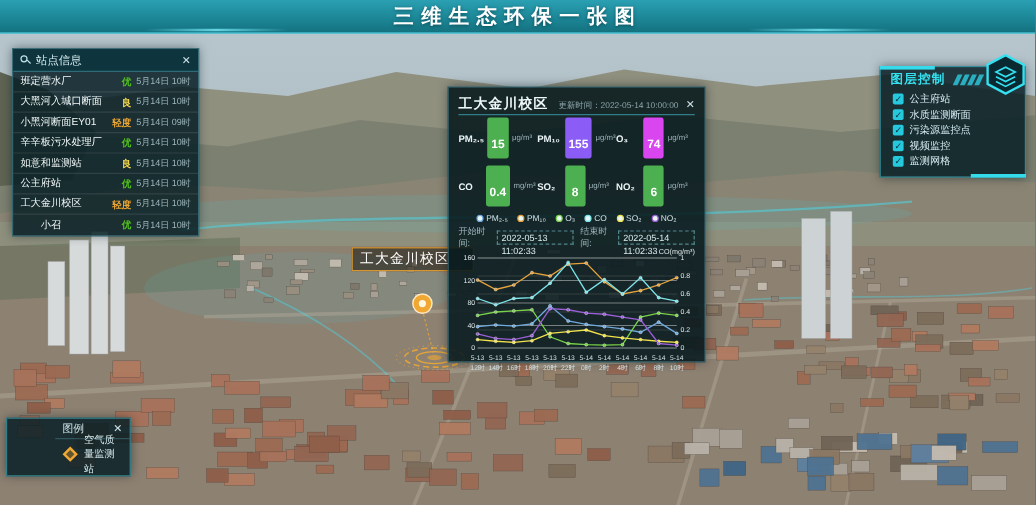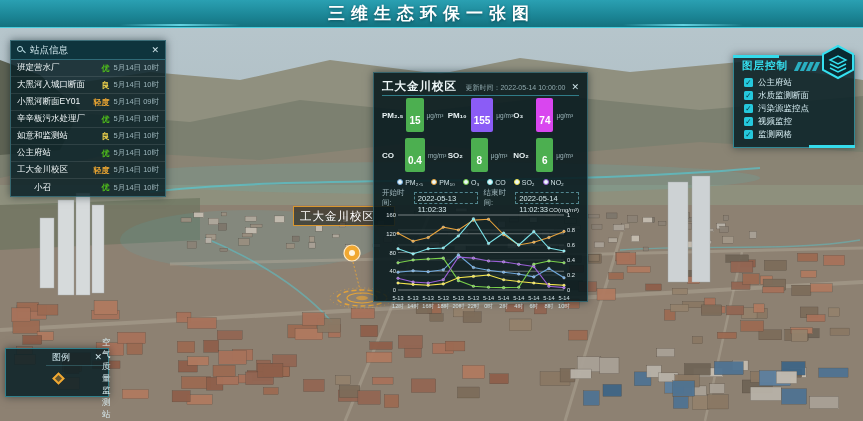--- a/index.html
+++ b/index.html
@@ -55,21 +55,21 @@
   #layers-badge{position:absolute;left:820px;top:44px;width:36px;height:36px;z-index:16;}
 
   
   #legend-panel{left:5px;top:348px;width:104px;z-index:15;padding-bottom:5px;
     border-color:rgba(70,210,230,.5);padding-left:40px;}
   .lg-head{display:flex;align-items:center;height:17px;padding:0 6px;
     border-bottom:1px solid rgba(110,210,228,.25);}
   .lg-title{flex:1;font-size:9px;color:#cfe6ec;}
   .lg-item{display:flex;align-items:center;gap:7px;height:25px;padding:0 8px;}
   .gem{width:9px;height:9px;transform:rotate(45deg);border:2px solid;flex:none;}
-  .lg-label{font-size:8.5px;color:#d5e8ec;margin-left:32px;}
+  .lg-label{font-size:8.5px;color:#d5e8ec;}
 
   
   #map-label{position:absolute;left:293px;top:206px;width:102px;height:20px;z-index:5;
     background:rgba(25,22,12,.55);border:1px solid #d9962e;color:#fff;font-size:11.5px;
     line-height:19px;padding-left:6px;letter-spacing:1px;}
   #popup{left:373px;top:72px;width:215px;height:230px;z-index:20;padding:6px 8px 4px 8px;
     background:rgba(6,24,29,.88);}
   .pp-head{display:flex;align-items:baseline;gap:6px;height:17px;
     border-bottom:1px solid rgba(70,195,215,.55);padding-bottom:2px;}
   .pp-title{font-size:11.5px;font-weight:bold;color:#eef7f8;letter-spacing:1px;}

